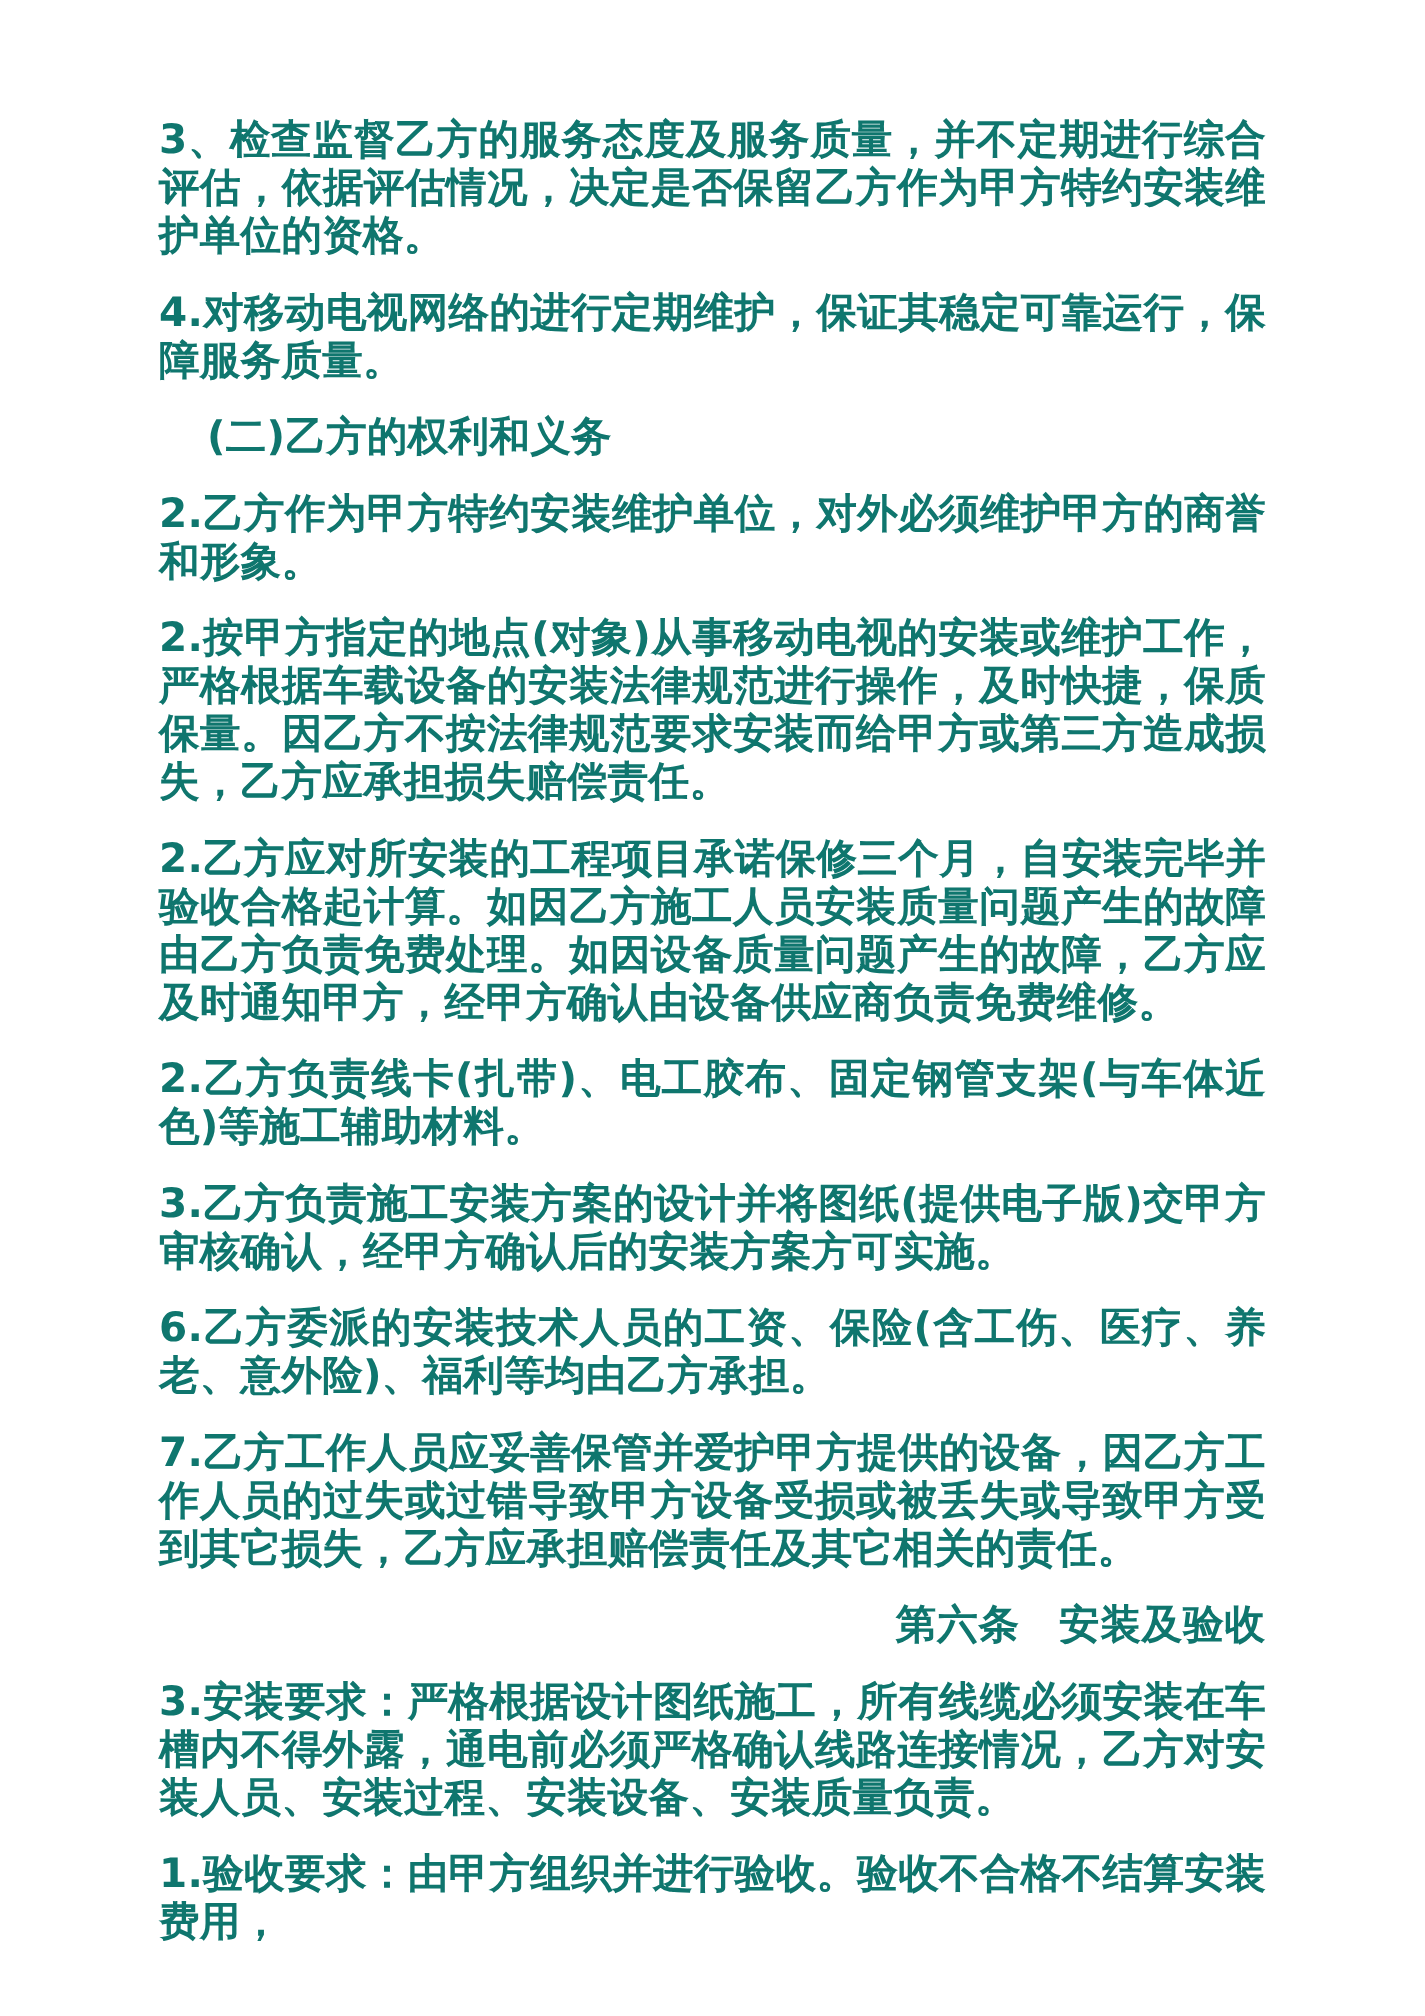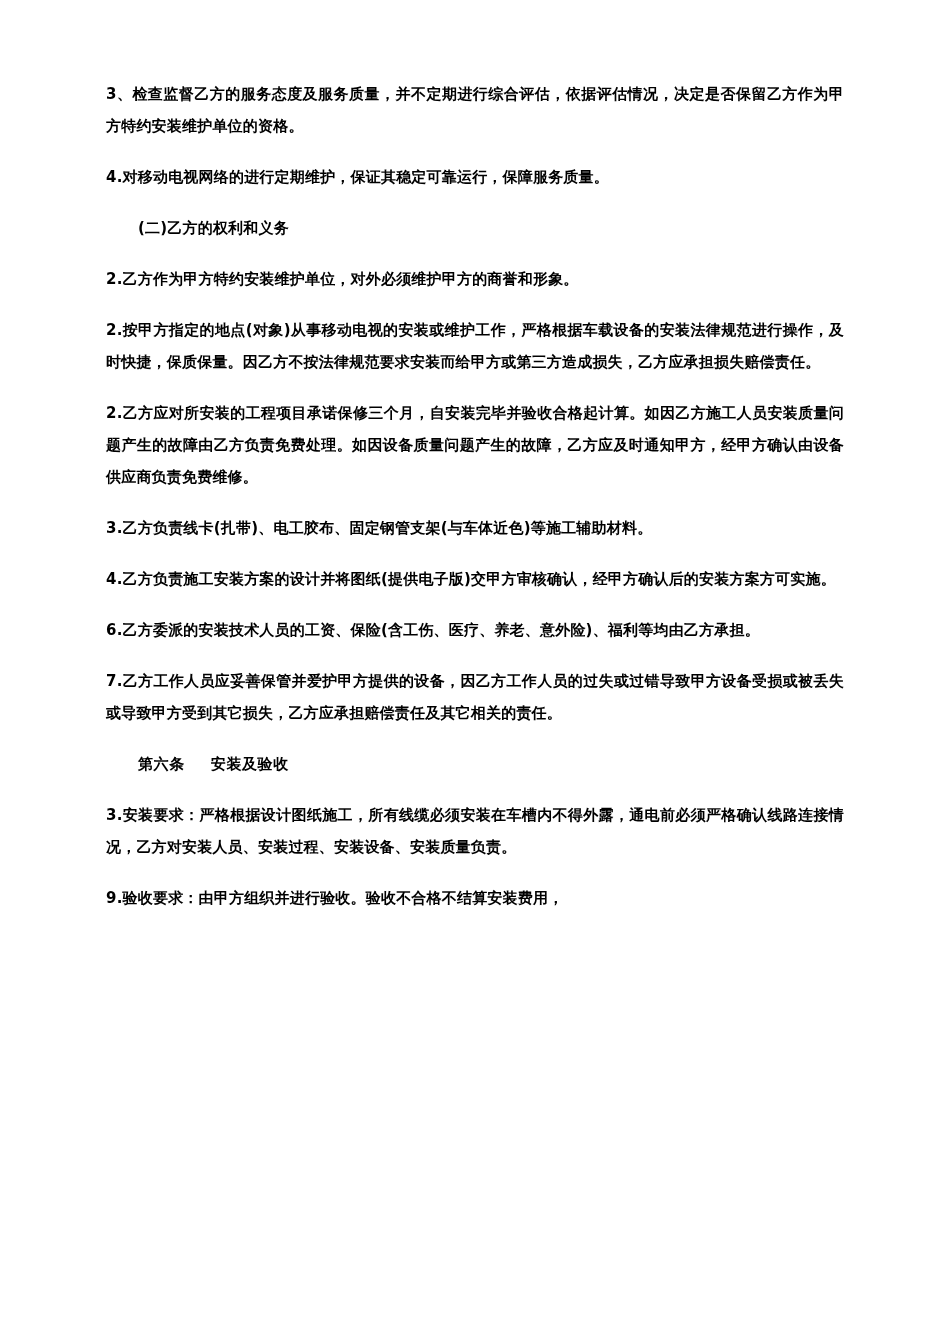--- a/index.html
+++ b/index.html
@@ -26,35 +26,35 @@
   }
   .doc-body {
     position: absolute;
     left: 106px;
     top: 78px;
     width: 738px;
   }
   p.para {
     margin: 0 0 19px 0;
     padding: 0;
-    font-size: 15px;
+    font-size: 27px;
     line-height: 32px;
     text-align: justify;
     text-justify: inter-ideograph;
     letter-spacing: 0.2px;
     font-weight: 600;
-    color: #000000;
+    color: #0f766e;
     word-break: break-all;
   }
   p.para.indent {
     text-indent: 32px;
   }
   p.para.heading {
     text-indent: 32px;
-    text-align: left;
+    text-align: right;
     letter-spacing: 0.6px;
   }
   p.para.last {
     margin-bottom: 0;
   }
   .sp-wide {
     display: inline-block;
     width: 26px;
   }
 </style>
@@ -69,30 +69,30 @@
     <p class="para">4.对移动电视网络的进行定期维护，保证其稳定可靠运行，保障服务质量。</p>
 
     <p class="para indent">(二)乙方的权利和义务</p>
 
     <p class="para">2.乙方作为甲方特约安装维护单位，对外必须维护甲方的商誉和形象。</p>
 
     <p class="para">2.按甲方指定的地点(对象)从事移动电视的安装或维护工作，严格根据车载设备的安装法律规范进行操作，及时快捷，保质保量。因乙方不按法律规范要求安装而给甲方或第三方造成损失，乙方应承担损失赔偿责任。</p>
 
     <p class="para">2.乙方应对所安装的工程项目承诺保修三个月，自安装完毕并验收合格起计算。如因乙方施工人员安装质量问题产生的故障由乙方负责免费处理。如因设备质量问题产生的故障，乙方应及时通知甲方，经甲方确认由设备供应商负责免费维修。</p>
 
-    <p class="para">3.乙方负责线卡(扎带)、电工胶布、固定钢管支架(与车体近色)等施工辅助材料。</p>
+    <p class="para">2.乙方负责线卡(扎带)、电工胶布、固定钢管支架(与车体近色)等施工辅助材料。</p>
 
-    <p class="para">4.乙方负责施工安装方案的设计并将图纸(提供电子版)交甲方审核确认，经甲方确认后的安装方案方可实施。</p>
+    <p class="para">3.乙方负责施工安装方案的设计并将图纸(提供电子版)交甲方审核确认，经甲方确认后的安装方案方可实施。</p>
 
     <p class="para">6.乙方委派的安装技术人员的工资、保险(含工伤、医疗、养老、意外险)、福利等均由乙方承担。</p>
 
     <p class="para">7.乙方工作人员应妥善保管并爱护甲方提供的设备，因乙方工作人员的过失或过错导致甲方设备受损或被丢失或导致甲方受到其它损失，乙方应承担赔偿责任及其它相关的责任。</p>
 
 
     <p class="para heading"><span>第六条</span><span class="sp-wide"></span><span>安装及验收</span></p>
 
     <p class="para">3.安装要求：严格根据设计图纸施工，所有线缆必须安装在车槽内不得外露，通电前必须严格确认线路连接情况，乙方对安装人员、安装过程、安装设备、安装质量负责。</p>
 
 
-    <p class="para last">9.验收要求：由甲方组织并进行验收。验收不合格不结算安装费用，</p>
+    <p class="para last">1.验收要求：由甲方组织并进行验收。验收不合格不结算安装费用，</p>
 
   </div>
 </div>
 
 </body></html>

